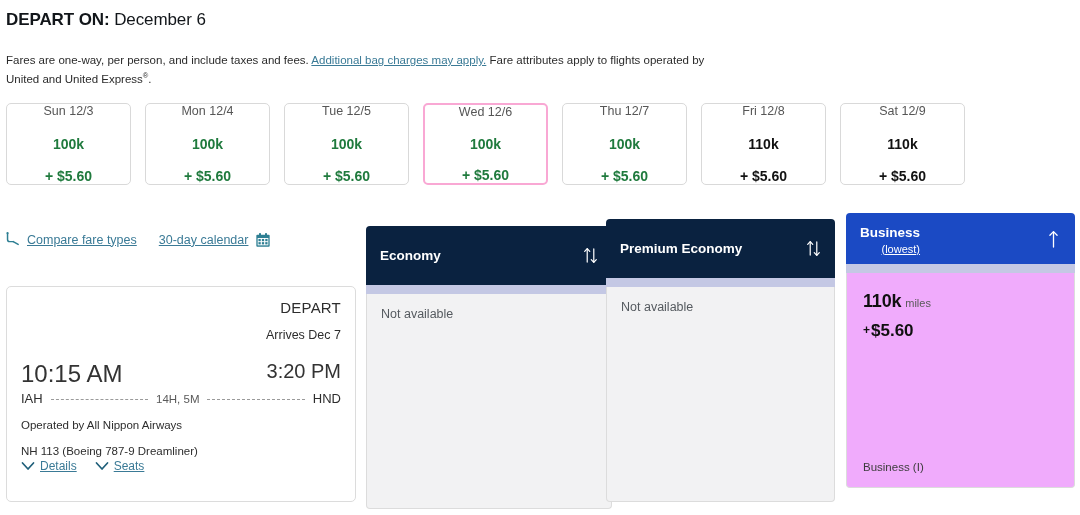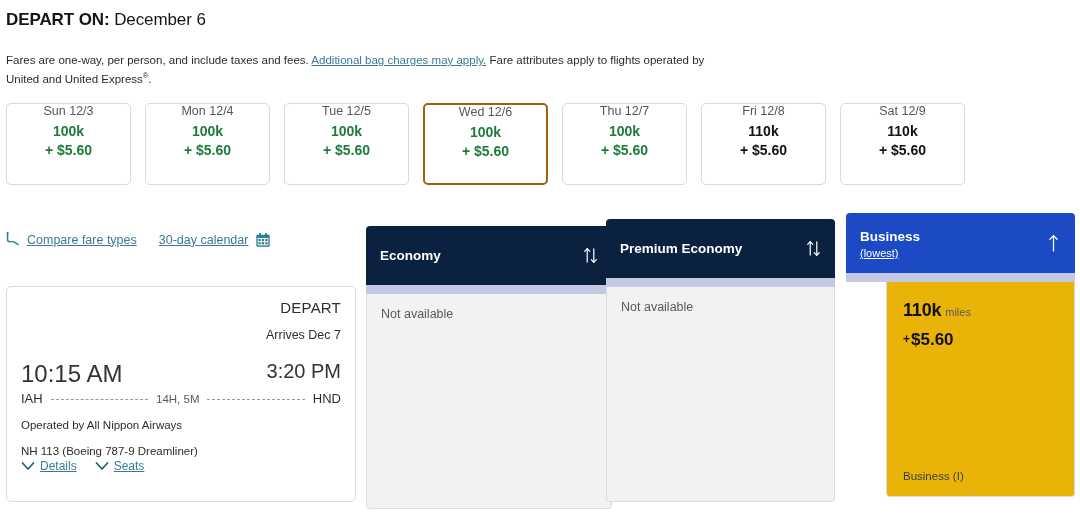--- a/index.html
+++ b/index.html
@@ -63,26 +63,26 @@
     width: 125px;
     margin-right: 14px;
     height: 82px;
     box-sizing: border-box;
     border: 1px solid #d9d9d9;
     border-radius: 5px;
     background: #fff;
     display: flex;
     flex-direction: column;
     align-items: center;
-    justify-content: flex-start;
+    justify-content: space-between;
     cursor: pointer;
   }
   .date-card:last-child { margin-right: 0; }
   .date-card.selected {
-    border: 2px solid #a16207;
+    border: 2px solid #f9a8d4;
   }
   .date-card .dc-day {
     font-size: 12.5px;
     color: #565656;
     margin-bottom: 5px;
   }
   .date-card .dc-miles {
     font-size: 14px;
     font-weight: 700;
     color: #1f7a3d;
@@ -164,22 +164,21 @@
     box-sizing: border-box;
     border: 1px solid #dcdcdc;
     border-top: none;
     border-radius: 0 0 4px 4px;
     position: relative;
   }
   .cabin-body.muted {
     background: #f2f2f3;
   }
   .cabin-body.white {
-    background: #eab308;
-    margin-left: 40px;
+    background: #f0abfc;
   }
   .na-text {
     position: absolute;
     left: 14px;
     top: 13px;
     font-size: 12.5px;
     color: #555a5f;
   }
   .fare-price-row {
     position: absolute;
@@ -430,21 +429,21 @@
       </svg>
     </span>
   </div>
   <div class="cabin-strip"></div>
   <div class="cabin-body muted" style="height:215px;">
     <div class="na-text">Not available</div>
   </div>
 </div>
 
 <div class="cabin-col" style="left:846px; top:213px; width:229px;">
-  <div class="cabin-header bright" style="height:60px;">
+  <div class="cabin-header bright" style="height:51px;text-align:right;">
     <span>
       <span class="cabin-title">Business</span>
       <a href="#" class="cabin-sub">(lowest)</a>
     </span>
     <span class="sort-icon">
       <svg width="15" height="18" viewBox="0 0 14 18" fill="none" stroke="#ffffff" stroke-width="1.3" stroke-linecap="round" stroke-linejoin="round">
         <path d="M7 17 L7 2"></path>
           <path d="M3.4 5.2 L7 1.6 L10.6 5.2"></path>
       </svg>
     </span>

